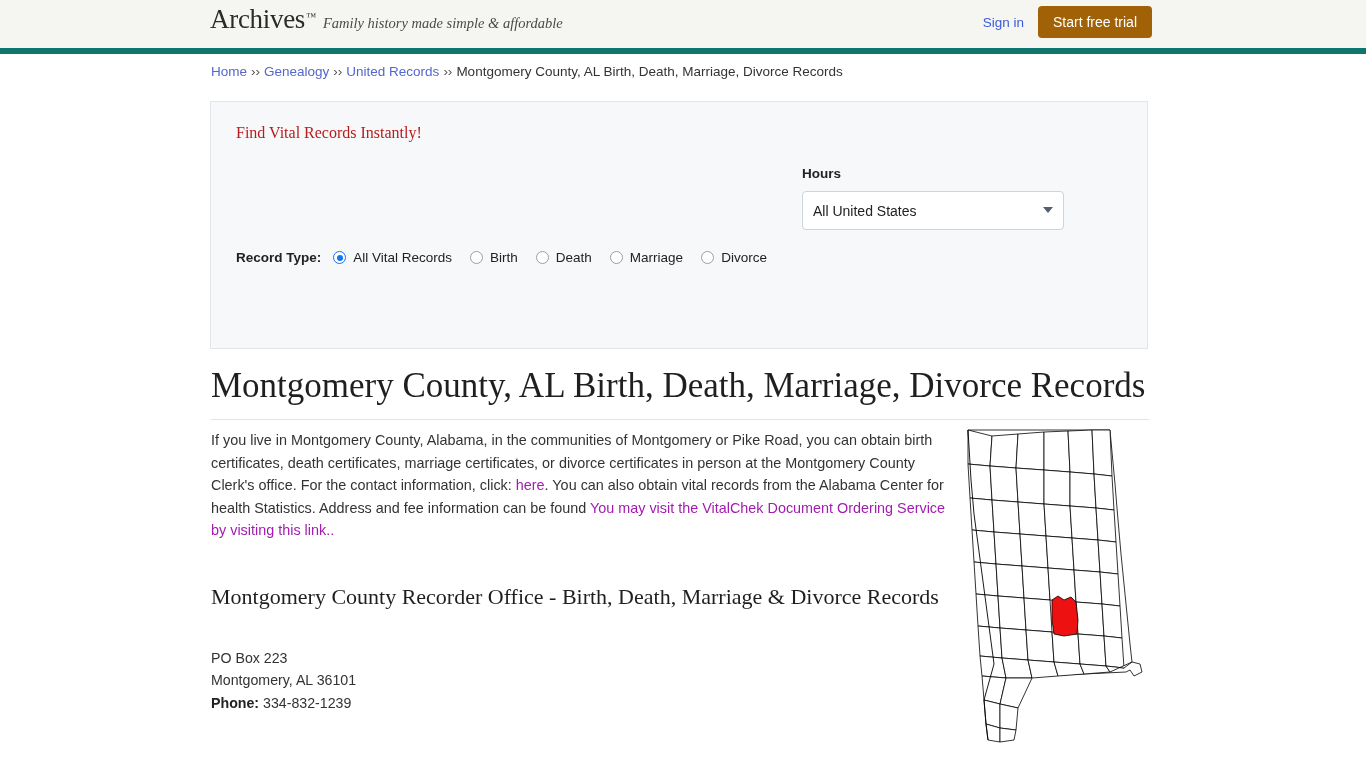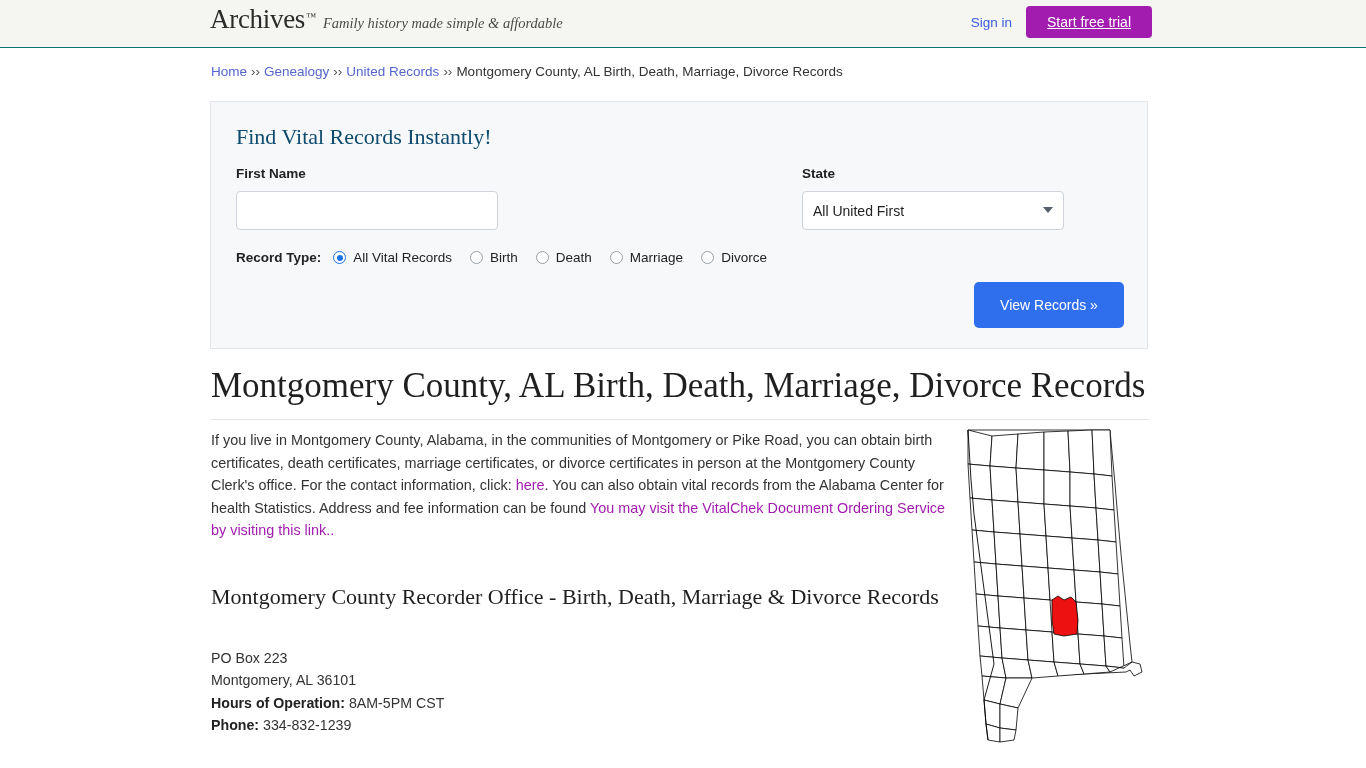--- a/index.html
+++ b/index.html
@@ -7,23 +7,23 @@
   html, body {
     margin: 0; padding: 0;
     width: 1366px; height: 768px;
     overflow: hidden;
     background: #ffffff;
     font-family: "Liberation Sans", sans-serif;
   }
 
   
   .site-header {
-    height: 48px;
+    height: 54px;
     background: #f5f5f1;
-    border-bottom: 1px solid #0f766e;
+    border-bottom: 6px solid #0f766e;
     position: relative;
   }
   .header-inner {
     width: 1366px;
     height: 44px;
     position: relative;
   }
   .logo-wrap {
     position: absolute;
     left: 210px; top: 6px;
@@ -56,30 +56,29 @@
     height: 44px;
     display: flex; align-items: center; gap: 14px;
   }
   .signin-link {
     font-size: 13.5px;
     color: #3b5bdb;
     text-decoration: none;
     margin-left: 8px;
   }
   .trial-btn {
-    background: #a21caf;
+    background: #a16207;
     color: #ffffff;
     border: none;
     border-radius: 4px;
     font-size: 14px;
     font-family: "Liberation Sans", sans-serif;
-    padding: 9px 21px;
+    padding: 9px 15px;
     cursor: pointer;
     line-height: 1;
-    text-decoration: underline;
   }
 
   
   .breadcrumb {
     position: absolute;
     left: 211px; top: 64px;
     font-size: 13.5px;
     color: #333333;
     white-space: nowrap;
   }
@@ -92,22 +91,22 @@
     position: absolute;
     left: 210px; top: 101px;
     width: 938px; height: 248px;
     background: #f6f8fa;
     border: 1px solid #e2e6ea;
   }
   .panel-title {
     position: absolute;
     left: 25px; top: 22px;
     font-family: "Liberation Serif", serif;
-    font-size: 22px;
-    color: #0c4a6e;
+    font-size: 16px;
+    color: #b91c1c;
   }
   .field-label {
     font-size: 13.5px;
     font-weight: bold;
     color: #222222;
   }
   .field-label .req {
     font-weight: normal;
     color: #555555;
   }
@@ -282,30 +281,26 @@
   </div>
 </div>
 
 <div class="breadcrumb">
   <a href="#">Home</a><span class="bc-sep">››</span><a href="#">Genealogy</a><span class="bc-sep">››</span><a href="#">United Records</a><span class="bc-sep">››</span><span class="bc-current">Montgomery County, AL Birth, Death, Marriage, Divorce Records</span>
 </div>
 
 <div class="search-panel">
   <div class="panel-title">Find Vital Records Instantly!</div>
 
-  <div class="fld fld-first">
-    <div class="field-label">First Name</div>
-    <input class="text-input" type="text" placeholder="" style="">
-  </div>
 
 
   <div class="fld fld-state">
-    <div class="field-label">State</div>
+    <div class="field-label">Hours</div>
     <div class="select-wrap">
-      <div class="select-box">All United First</div>
+      <div class="select-box">All United States</div>
       <span class="caret"></span>
     </div>
   </div>
 
   <div class="radio-row">
     <span class="rt-label">Record Type:</span>
 
     <label class="radio-opt">
       <span class="radio-dot checked"></span>
       <span>All Vital Records</span>
@@ -325,34 +320,32 @@
       <span class="radio-dot"></span>
       <span>Marriage</span>
     </label>
 
     <label class="radio-opt">
       <span class="radio-dot"></span>
       <span>Divorce</span>
     </label>
   </div>
 
-  <button class="view-records-btn">View Records »</button>
 </div>
 
 <h1 class="page-title">Montgomery County, AL Birth, Death, Marriage, Divorce Records</h1>
 <hr class="title-rule">
 
 <p class="intro-para"><span>If you live in Montgomery County, Alabama, in the communities of Montgomery or Pike Road, you can obtain birth certificates, death certificates, marriage certificates, or divorce certificates in person at the Montgomery County Clerk's office. For the contact information, click: </span><a href="#">here</a><span>. You can also obtain vital records from the Alabama Center for health Statistics. Address and fee information can be found </span><a href="#">You may visit the VitalChek Document Ordering Service by visiting this link..</a></p>
 
 <h2 class="sub-heading">Montgomery County Recorder Office - Birth, Death, Marriage &amp; Divorce Records</h2>
 
 <div class="office-block">
   <div class="office-line">PO Box 223</div>
   <div class="office-line">Montgomery, AL 36101</div>
-  <div class="office-line"><span class="bold">Hours of Operation:</span> <span>8AM-5PM CST</span></div>
   <div class="office-line"><span class="bold">Phone:</span> <span>334-832-1239</span></div>
 </div>
 
 <div class="state-map">
   <svg viewBox="0 0 206 320" width="206" height="320" xmlns="http://www.w3.org/2000/svg">
     <g fill="#ffffff" stroke="#000000" stroke-width="0.8">
 
       <path d="M24 6 L166 6 L168 28 L171 60 L174 96 L177 130 L180 160 L183 190 L186 220 L188 238 L196 240 L198 248 L190 252 L186 246 L182 248 L140 250 L96 252 L52 254 L50 240 L46 210 L42 180 L38 150 L34 120 L30 90 L27 56 Z" fill="#ffffff"></path>
 
       <path d="M24 6 L24 40 L46 42 L48 12 Z"></path>

